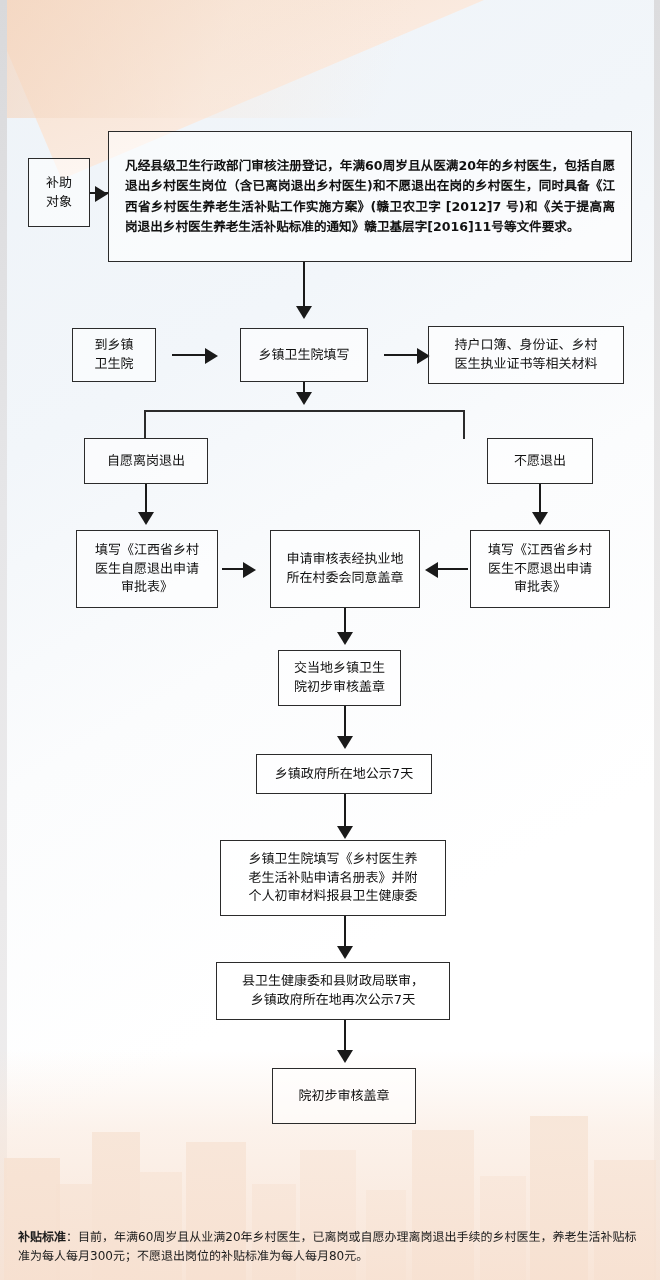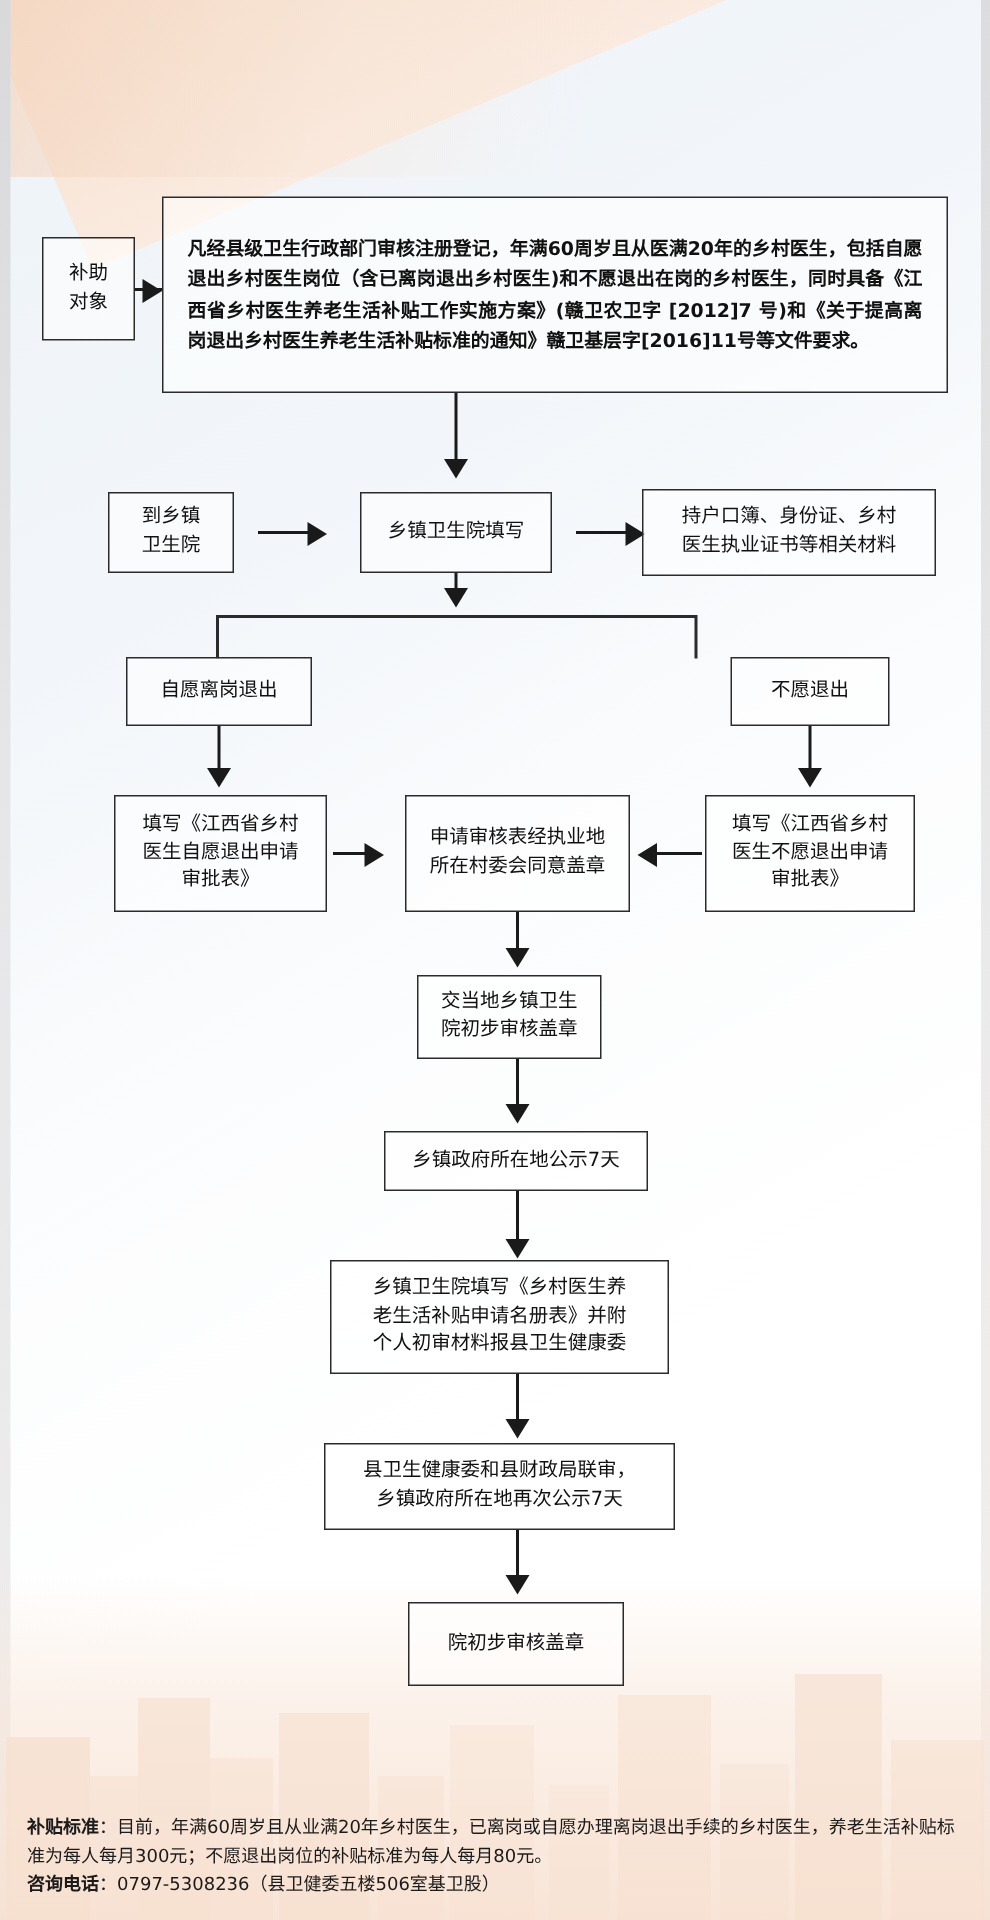--- a/index.html
+++ b/index.html
@@ -256,16 +256,15 @@
 
   <div class="ln lnv" style="left:344px;top:1020px;height:34px;"></div>
   <div class="arrow-d" style="left:337px;top:1050px;"></div>
 
   <div class="box" style="left:272px;top:1068px;width:144px;height:56px;">
     <span class="txt">院初步审核盖章</span>
   </div>
 
   <div id="footer">
     <p><span class="lead">补贴标准</span><span>：目前，年满60周岁且从业满20年乡村医生，已离岗或自愿办理离岗退出手续的乡村医生，养老生活补贴标准为每人每月300元；不愿退出岗位的补贴标准为每人每月80元。</span></p>
-    <p><span class="lead">咨询电话</span><span>：0797-5308236（县卫健委五楼506室基卫股）</span></p>
   </div>
 
 </div>
 
 </body></html>

